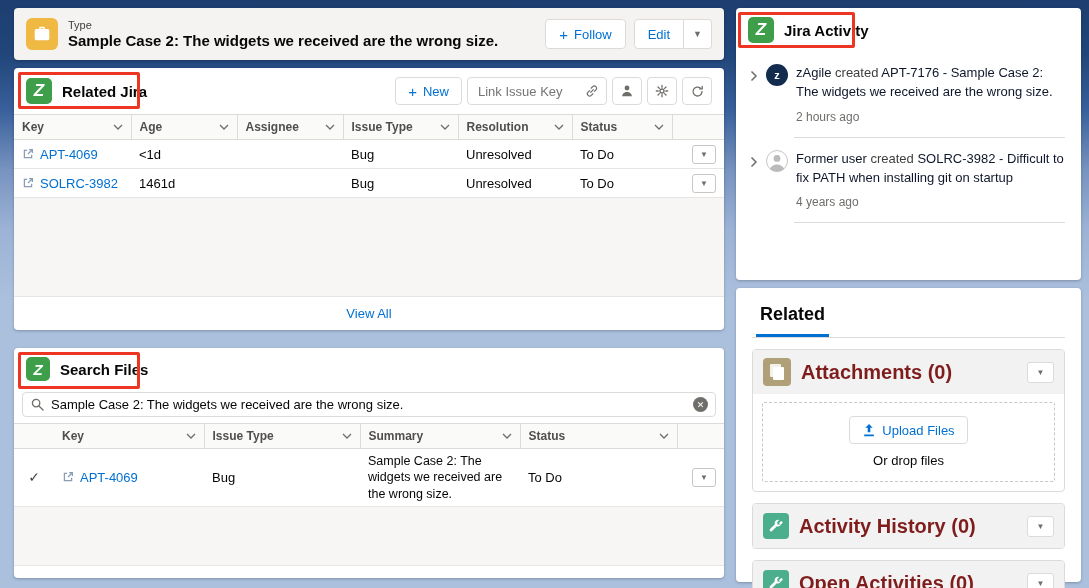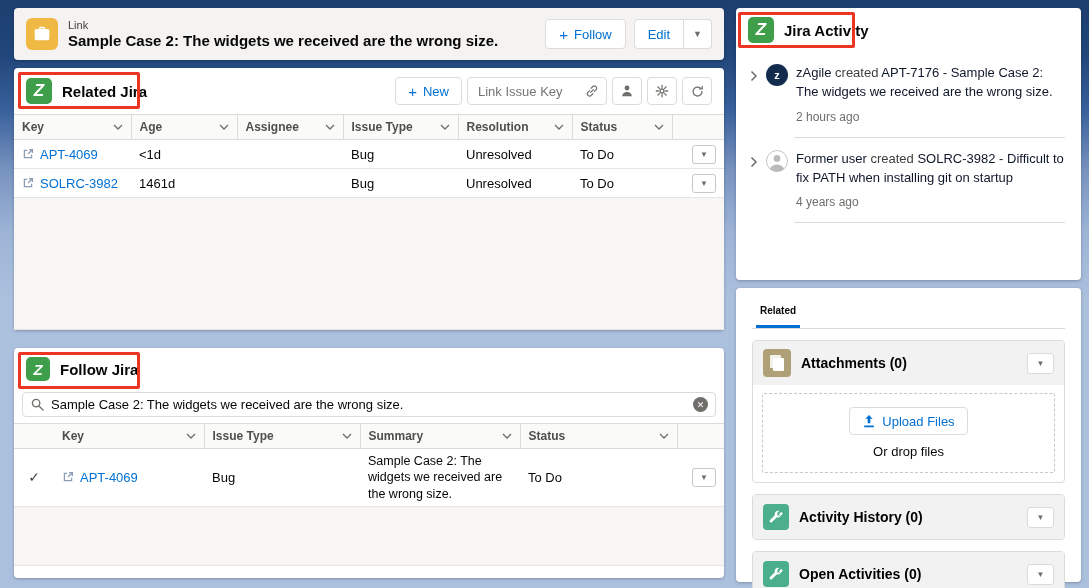--- a/index.html
+++ b/index.html
@@ -71,43 +71,43 @@
   .avatar.gray { background:#fff; }
   .activity-body { font-size:13px; line-height:1.45; }
   .activity-body a { color:#0f172a; text-decoration:none; }
   .activity-body .action-word { color:#3e3e3c; }
   .activity-time { font-size:12px; color:#706e6b; margin-top:8px; }
   .activity-divider { border-bottom:1px solid #dddbda; margin:13px 16px 0 58px; }
 
   
   #related-panel { left:736px; top:288px; width:345px; height:294px; padding:12px 16px; }
   .tab-row { border-bottom:1px solid #dddbda; }
-  .tab { display:inline-block; font-size:10px; font-weight:700; color:#080707; padding:4px 4px 9px 4px; border-bottom:3px solid #0070d2; margin-left:4px; cursor:pointer; }
+  .tab { display:inline-block; font-size:18px; font-weight:700; color:#080707; padding:4px 4px 9px 4px; border-bottom:3px solid #0070d2; margin-left:4px; cursor:pointer; }
   .subcard { border:1px solid #dddbda; border-radius:4px; margin-top:11px; overflow:hidden; background:#fff; }
   .subcard-head { background:#f3f2f2; display:flex; align-items:center; gap:10px; padding:8px 10px; height:44px; }
-  .subcard-title { font-size:14px; font-weight:700; color:#000000; }
+  .subcard-title { font-size:20px; font-weight:700; color:#7f1d1d; }
   .collapse-btn { margin-left:auto; width:27px; height:21px; border:1px solid #dddbda; background:#fff; border-radius:3px; color:#706e6b; font-size:8px; display:flex; align-items:center; justify-content:center; cursor:pointer; }
   .doc-icon { width:28px; height:28px; border-radius:4px; background:#b0a077; position:relative; flex-shrink:0; }
   .doc-icon .page1 { position:absolute; left:7px; top:6px; width:11px; height:13px; background:#fff; border-radius:1px; opacity:.85; }
   .doc-icon .page2 { position:absolute; left:10px; top:9px; width:11px; height:13px; background:#fff; border-radius:1px; }
   .wrench-icon { width:26px; height:26px; border-radius:4px; background:#4bae8c; display:flex; align-items:center; justify-content:center; flex-shrink:0; }
   .dropzone { margin:8px 9px 9px 9px; border:1px dashed #c9c7c5; border-radius:2px; height:80px; display:flex; flex-direction:column; align-items:center; justify-content:center; gap:9px; }
   .drop-label { font-size:13px; color:#080707; }
 </style>
 </head>
 <body>
 
 <div class="card" id="case-header">
   <div class="case-icon">
     <svg width="18" height="18" viewBox="0 0 16 16" fill="#fff">
         <path d="M5.5 3.5V2.6c0-.6.5-1.1 1.1-1.1h2.8c.6 0 1.1.5 1.1 1.1v.9H13c.8 0 1.5.7 1.5 1.5v7c0 .8-.7 1.5-1.5 1.5H3c-.8 0-1.5-.7-1.5-1.5V5c0-.8.7-1.5 1.5-1.5h2.5zm1.3 0h2.4v-.7H6.8v.7z"></path>
       </svg>
   </div>
   <div>
-    <div class="entity-label">Link</div>
+    <div class="entity-label">Type</div>
     <div class="case-title">Sample Case 2: The widgets we received are the wrong size.</div>
   </div>
   <div class="header-actions">
     <button class="btn">
         <span class="plus">+</span>
         <span>Follow</span>
       </button>
     <span class="btn-group">
       <button class="btn main">Edit</button>
       <button class="btn caret">
@@ -253,27 +253,30 @@
         <td>Bug</td>
         <td>Unresolved</td>
         <td>To Do</td>
         <td style="text-align:right"><button class="row-action">
               <span>▼</span>
             </button></td>
       </tr>
     </tbody>
   </table>
   <div class="filler"></div>
+  <div class="view-all">
+      <a href="#">View All</a>
+    </div>
 </div>
 
 <div class="card" id="search-jira">
   <div class="panel-head">
     <div class="annotation" style="left:4px;top:4px;width:122px;height:37px;"></div>
     <div class="zicon small">Z</div>
-    <div class="panel-title">Follow Jira</div>
+    <div class="panel-title">Search Files</div>
   </div>
   <div class="search-wrap">
     <svg class="mag" width="13" height="13" viewBox="0 0 14 14" fill="none" stroke="#706e6b" stroke-width="1.4" stroke-linecap="round">
         <circle cx="5.5" cy="5.5" r="4"></circle>
         <path d="M8.8 8.8 13 13"></path>
       </svg>
     <input class="search-input" value="Sample Case 2: The widgets we received are the wrong size." style="">
     <button class="clear-btn">
         <span>✕</span>
       </button>

